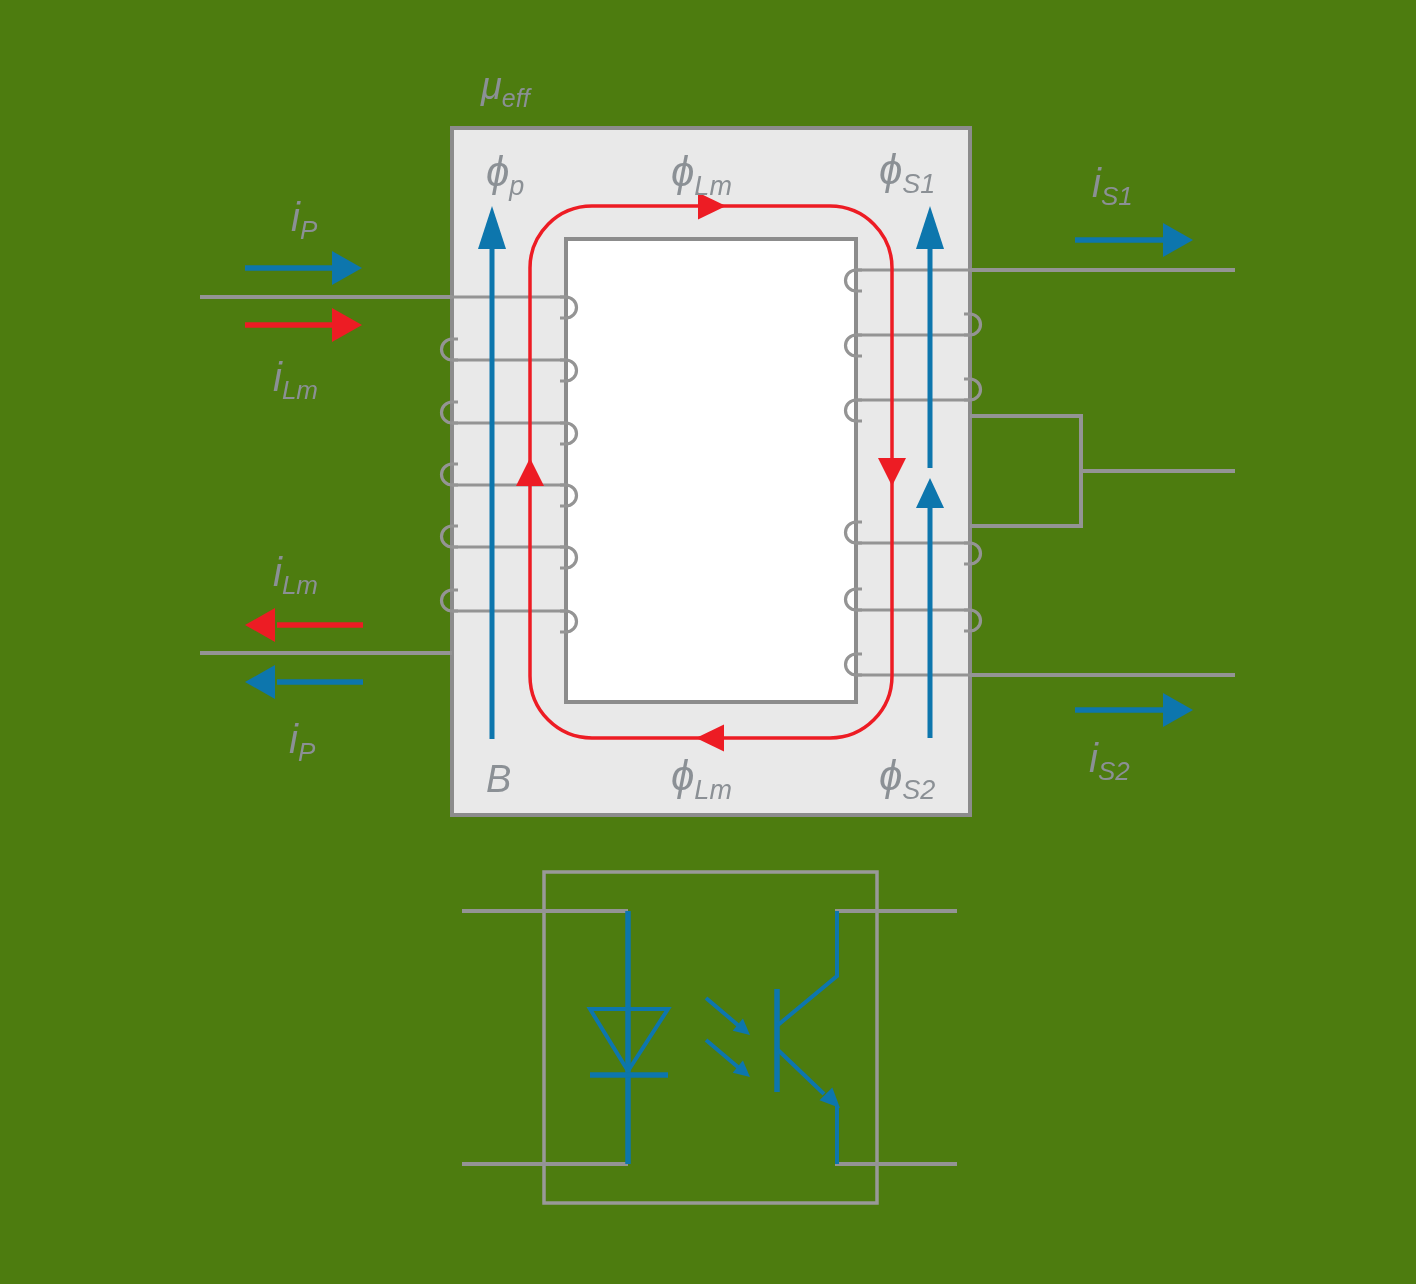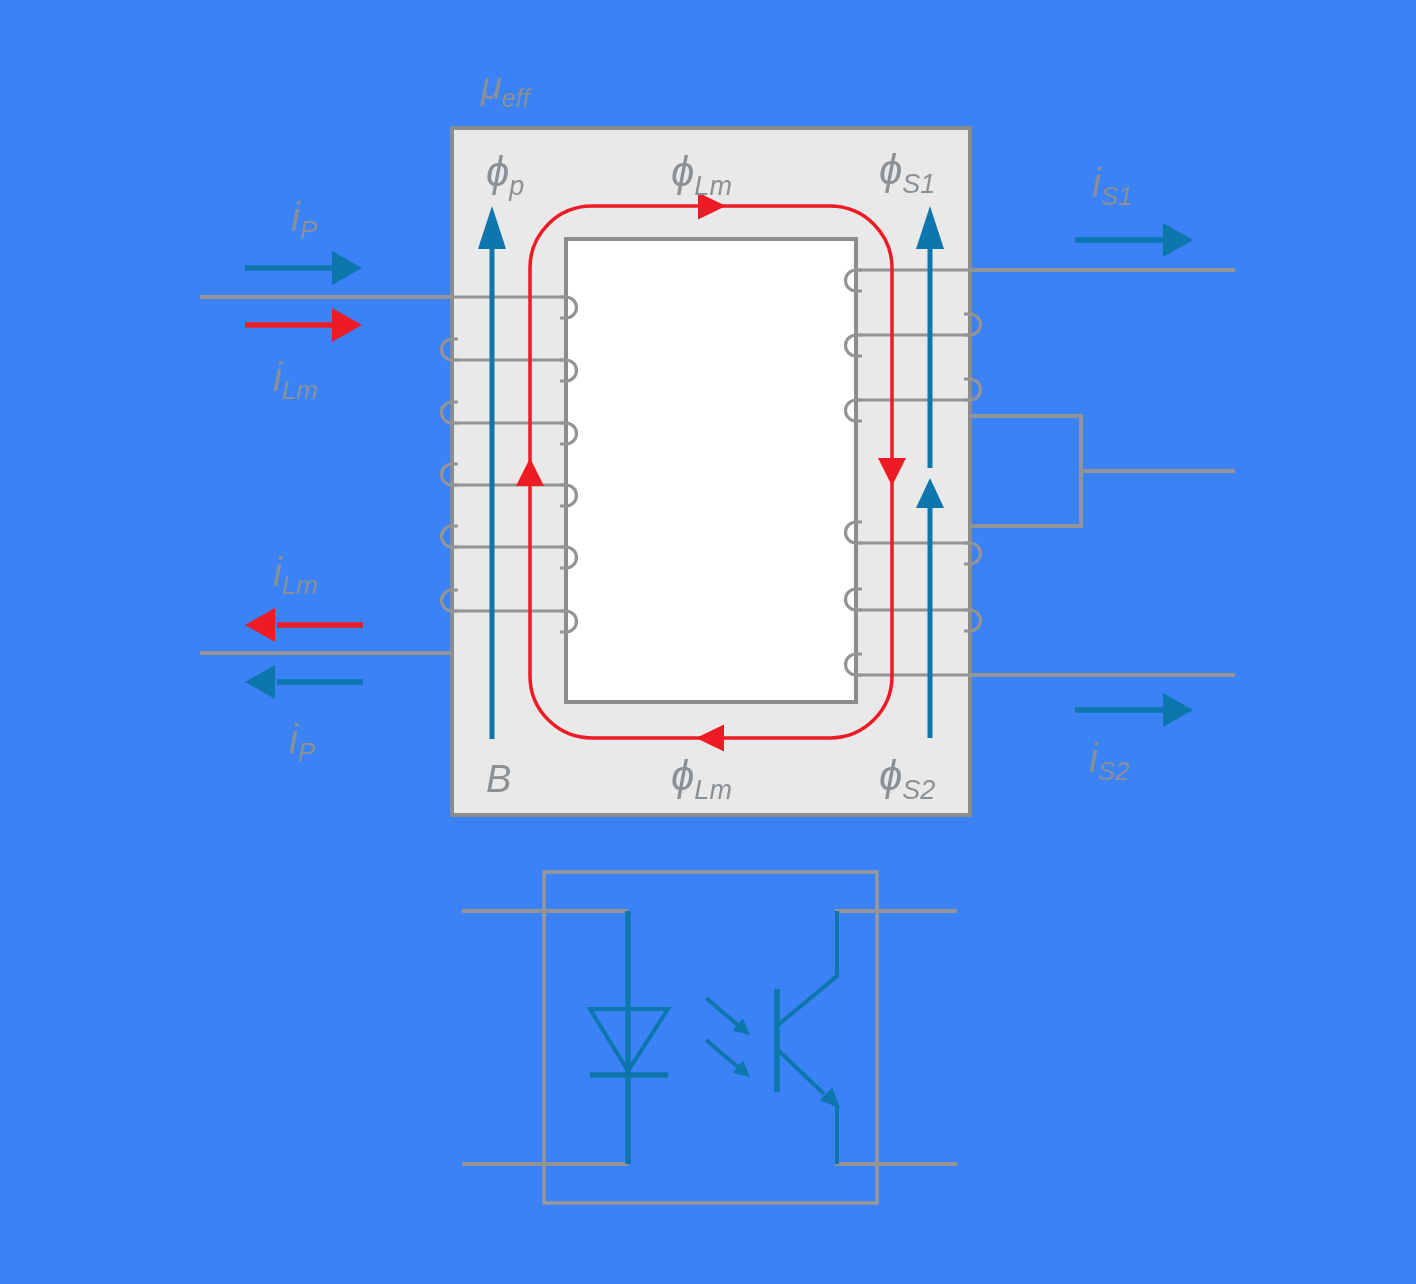--- a/index.html
+++ b/index.html
@@ -5,21 +5,21 @@
   html, body {
     margin: 0;
     padding: 0;
     background: #ffffff;
     font-family: "Liberation Sans", sans-serif;
   }
   .stage {
     position: relative;
     width: 1416px;
     height: 1284px;
-    background: #3b82f6;
+    background: #4d7c0f;
     overflow: hidden;
     text-decoration: underline;
   }
   svg { display: block; }
 
   .core-outer  { fill: var(--core-fill); stroke: var(--core-stroke); stroke-width: 4; }
   .core-window { fill: #ffffff;          stroke: var(--core-stroke); stroke-width: 4; }
 
   .wire    { stroke: var(--wire); stroke-width: 4;   fill: none; }
   .winding { stroke: var(--wire); stroke-width: 3.2; fill: none; }

